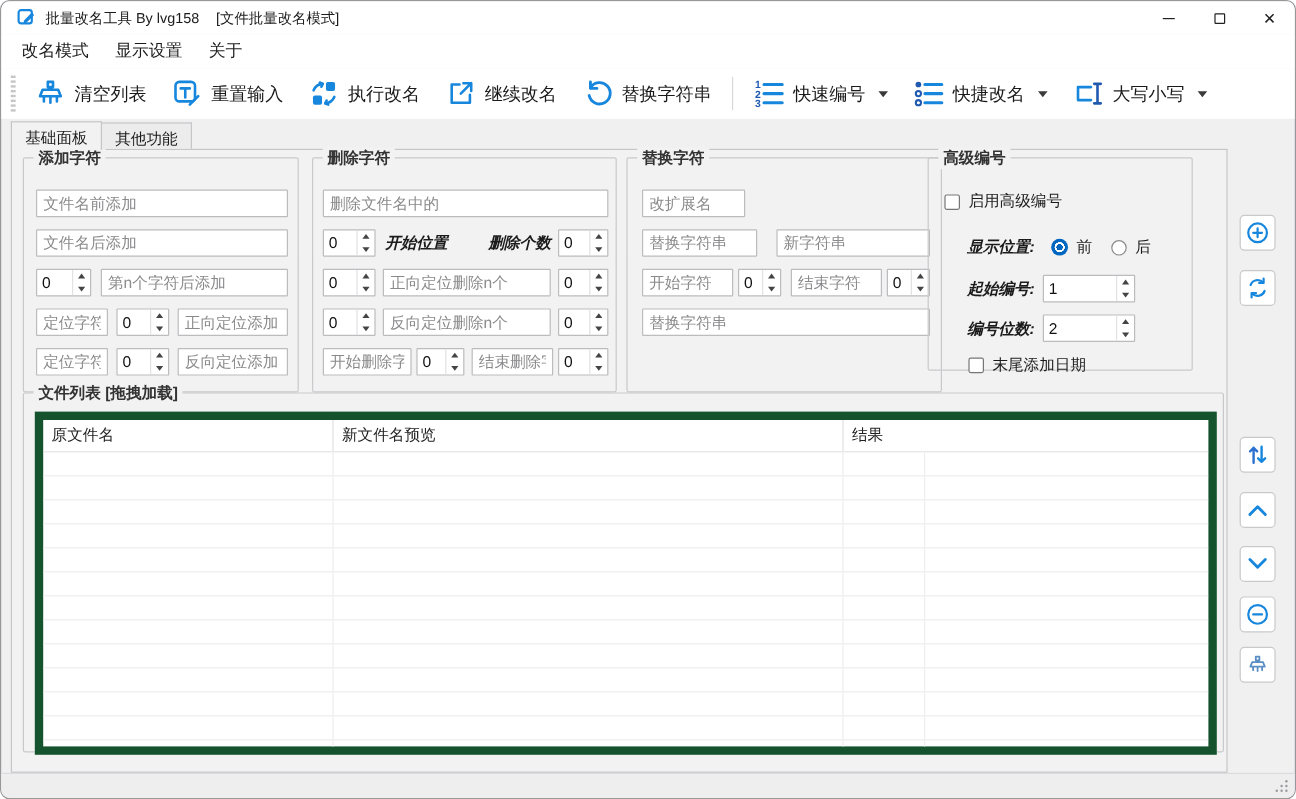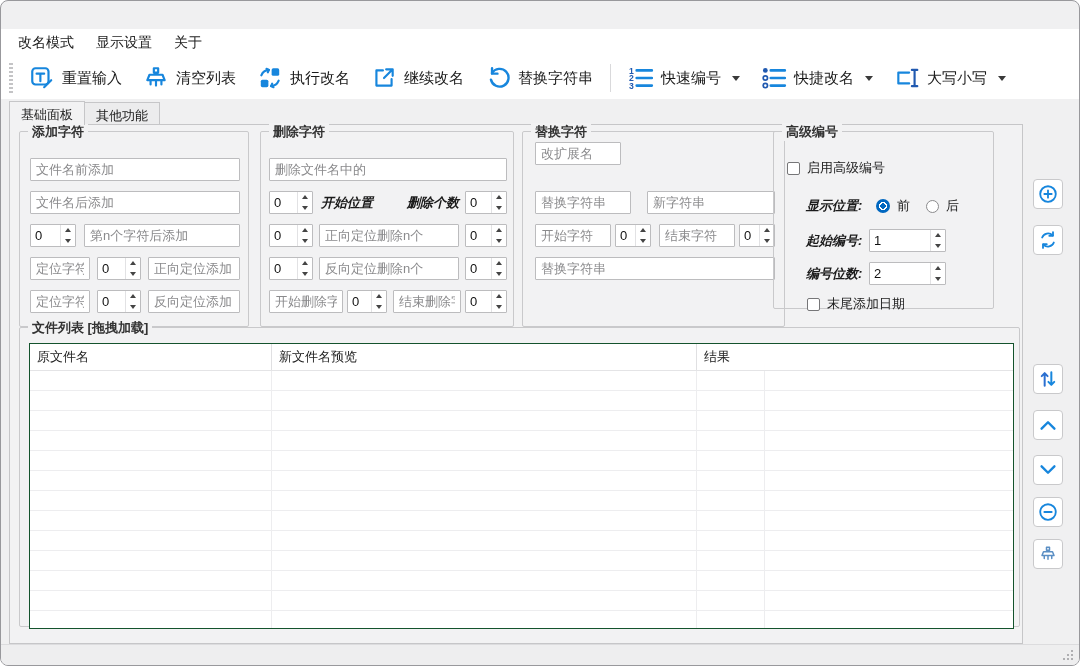--- a/index.html
+++ b/index.html
@@ -90,21 +90,21 @@
     background:radial-gradient(circle, #0067c0 0 2.6px, #ffffff 2.7px 4.2px, #0067c0 4.3px 100%);
   }
   .radio-off { width:13px; height:13px; border-radius:50%; border:1px solid #8b8b8d; background:#fff; flex:0 0 auto; }
   
   .sbtn {
     position:absolute; left:1032px; width:30px; height:30px; background:#fff;
     border:1px solid #c9c9cb; border-radius:4px; display:flex; align-items:center; justify-content:center;
   }
   
   .ftable {
-    position:absolute; background:#fff; border:1px solid #14532d; overflow:hidden;
+    position:absolute; background:#fff; border:7px solid #14532d; overflow:hidden;
     display:flex; flex-direction:column;
   }
   .thead { display:flex; height:27px; border-bottom:1px solid #e4e4e6; flex:0 0 auto; }
   .hcell {
     font-size:13px; color:#222; display:flex; align-items:center; padding-left:7px;
     border-right:1px solid #e0e0e2; height:100%;
   }
   .hcell:last-child { border-right:none; }
   .tbody { flex:1; display:flex; flex-direction:column; }
   .trow { display:flex; height:20px; border-bottom:1px solid #ededef; flex:0 0 auto; }
@@ -115,44 +115,63 @@
     position:absolute; left:0; bottom:0; width:100%; height:21px;
     background:#eeeeef; border-top:1px solid #dcdcde;
   }
   .grip { position:absolute; right:5px; bottom:4px; }
 </style>
 </head>
 <body>
 
 <div class="window">
 
+  <div class="titlebar">
+    <svg class="appicon" viewBox="0 0 16 16">
+      <rect x="1.5" y="1.5" width="11" height="11" rx="2" fill="none" stroke="#1786dd" stroke-width="1.8"></rect>
+      <path d="M6 10 L12.5 3.5 L14.5 5.5 L8 12 L5.6 12.5 Z" fill="#1786dd"></path>
+    </svg>
+    <span class="ttl">批量改名工具  By lvg158</span>
+    <span class="mode">[文件批量改名模式]</span>
+    <div class="wincontrols">
+      <div class="wbtn">
+          <span class="glyph-min"></span>
+        </div>
+      <div class="wbtn">
+          <span class="glyph-max"></span>
+        </div>
+      <div class="wbtn">
+          <span class="glyph-close">✕</span>
+        </div>
+    </div>
+  </div>
 
   <div class="menubar">
     <span class="menu-item">改名模式</span>
     <span class="menu-item">显示设置</span>
     <span class="menu-item">关于</span>
   </div>
 
   <div class="toolbar">
     <span class="tgrip"></span>
 
     <div class="tbtn">
       <svg width="26" height="26" viewBox="0 0 24 24">
+        <path d="M10 3h4v4h-4z M6 9h12l2 5H4z M7 14v4 M12 14v5 M17 14v4" fill="none" stroke="#1786dd" stroke-width="2" stroke-linejoin="round" stroke-linecap="round"></path>
+      </svg>
+      <span class="lab">清空列表</span>
+    </div>
+
+    <div class="tbtn">
+      <svg width="26" height="26" viewBox="0 0 24 24">
         <rect x="3" y="3" width="15" height="15" rx="3" fill="none" stroke="#1786dd" stroke-width="2"></rect>
         <path d="M7 8h7M10.5 8v7" fill="none" stroke="#1786dd" stroke-width="2" stroke-linecap="round"></path>
         <path d="M14 20.5l6.5-6.5" fill="none" stroke="#1786dd" stroke-width="2" stroke-linecap="round"></path>
       </svg>
       <span class="lab">重置输入</span>
-    </div>
-
-    <div class="tbtn">
-      <svg width="26" height="26" viewBox="0 0 24 24">
-        <path d="M10 3h4v4h-4z M6 9h12l2 5H4z M7 14v4 M12 14v5 M17 14v4" fill="none" stroke="#1786dd" stroke-width="2" stroke-linejoin="round" stroke-linecap="round"></path>
-      </svg>
-      <span class="lab">清空列表</span>
     </div>
 
     <div class="tbtn">
       <svg width="26" height="26" viewBox="0 0 24 24">
         <rect x="13.5" y="3" width="7" height="7" rx="1.5" fill="#1786dd"></rect>
         <rect x="3.5" y="13.5" width="7" height="7" rx="1.5" fill="#1786dd"></rect>
         <path d="M4 9.5A8 8 0 0 1 11 4.5" fill="none" stroke="#1786dd" stroke-width="2" stroke-linecap="round"></path>
         <path d="M11 4.5l-2.2-1M11 4.5l-1 2.2" stroke="#1786dd" stroke-width="2" stroke-linecap="round"></path>
         <path d="M20 14.5a8 8 0 0 1-7 5" fill="none" stroke="#1786dd" stroke-width="2" stroke-linecap="round"></path>
         <path d="M13 19.5l2.2 1M13 19.5l1-2.2" stroke="#1786dd" stroke-width="2" stroke-linecap="round"></path>
@@ -379,21 +398,21 @@
             </span>
             <span class="ar">
               <span class="ar-dn"></span>
             </span>
           </div>
       </div>
     </div>
 
     <div class="gb" style="left:512px; top:6px; width:263px; height:196px;">
       <span class="gbt">替换字符</span>
-      <div class="ctl" style="left:12px; top:10px; width:86px;">
+      <div class="ctl" style="left:12px; top:26px; width:86px;">
         <input class="txt" type="text" placeholder="改扩展名" style="">
       </div>
       <div class="ctl" style="left:12px; top:59px; width:96px;">
         <input class="txt" type="text" placeholder="替换字符串" style="">
       </div>
       <div class="ctl" style="left:124px; top:59px; width:128px;">
         <input class="txt" type="text" placeholder="新字符串" style="">
       </div>
       <div class="ctl" style="left:12px; top:92px; width:76px;">
         <input class="txt" type="text" placeholder="开始字符" style="">

